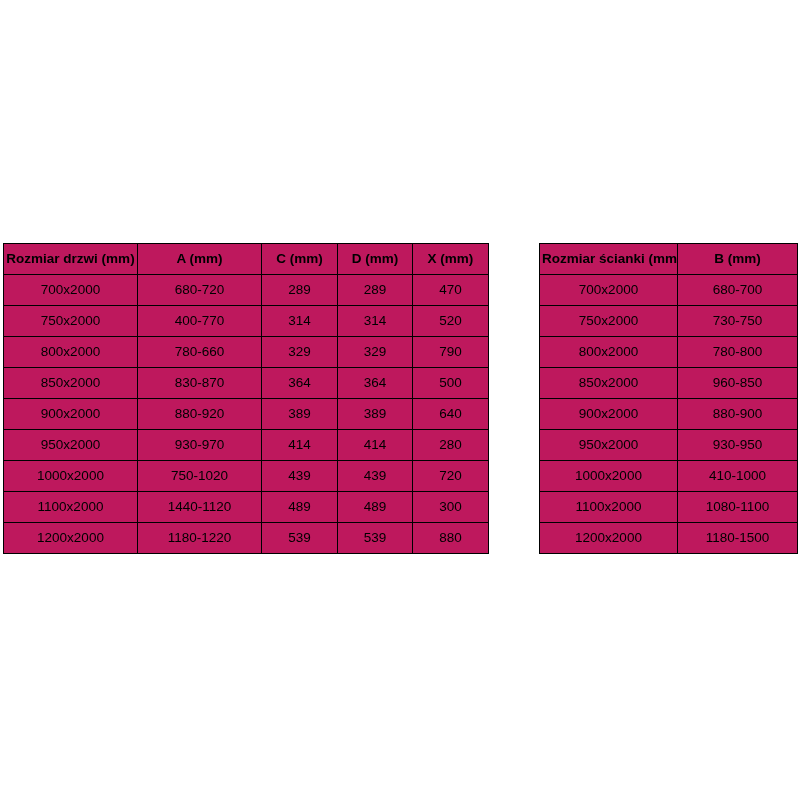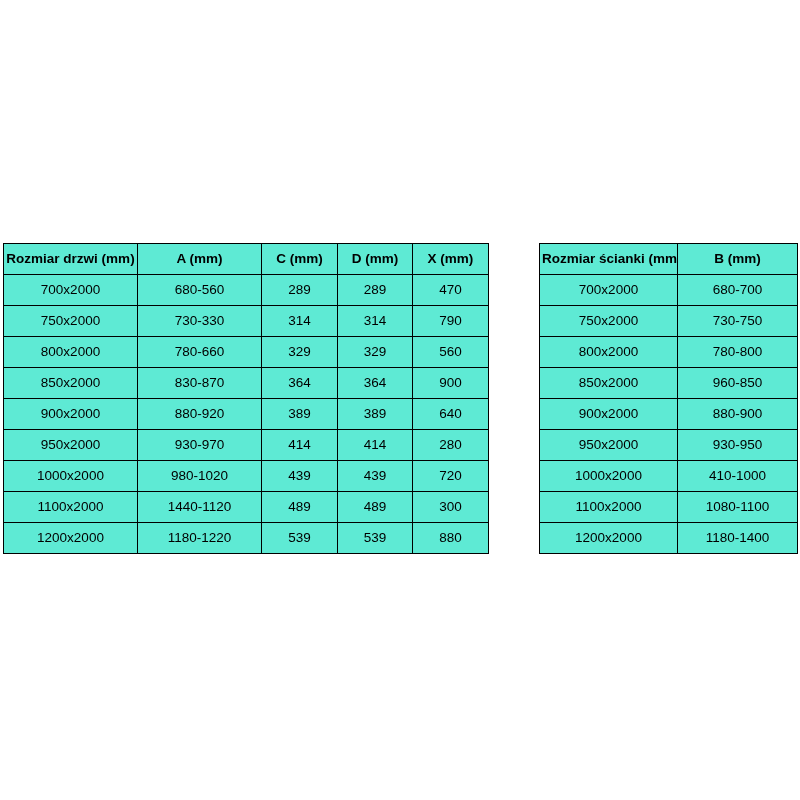--- a/index.html
+++ b/index.html
@@ -12,21 +12,21 @@
     width: 800px;
     height: 800px;
     background: #ffffff;
     overflow: hidden;
     font-family: "Liberation Sans", sans-serif;
   }
   table.spec-table {
     position: absolute;
     border-collapse: collapse;
     table-layout: fixed;
-    background: #5eead4;
+    background: #be185d;
   }
   #doors-table { left: 3px;   top: 243px; width: 485px; }
   #wall-table  { left: 539px; top: 243px; width: 258px; }
   table.spec-table th,
   table.spec-table td {
     border: 1px solid #000000;
     text-align: center;
     vertical-align: middle;
     padding: 0 2px;
     color: #000000;
@@ -62,63 +62,63 @@
           <th>Rozmiar drzwi (mm)</th>
           <th>A (mm)</th>
           <th>C (mm)</th>
           <th>D (mm)</th>
           <th>X (mm)</th>
         </tr>
       </thead>
     <tbody>
         <tr>
           <td>700x2000</td>
-          <td>680-560</td>
+          <td>680-720</td>
           <td>289</td>
           <td>289</td>
           <td>470</td>
         </tr>
         <tr>
           <td>750x2000</td>
-          <td>730-330</td>
+          <td>400-770</td>
           <td>314</td>
           <td>314</td>
-          <td>790</td>
+          <td>520</td>
         </tr>
         <tr>
           <td>800x2000</td>
           <td>780-660</td>
           <td>329</td>
           <td>329</td>
-          <td>560</td>
+          <td>790</td>
         </tr>
         <tr>
           <td>850x2000</td>
           <td>830-870</td>
           <td>364</td>
           <td>364</td>
-          <td>900</td>
+          <td>500</td>
         </tr>
         <tr>
           <td>900x2000</td>
           <td>880-920</td>
           <td>389</td>
           <td>389</td>
           <td>640</td>
         </tr>
         <tr>
           <td>950x2000</td>
           <td>930-970</td>
           <td>414</td>
           <td>414</td>
           <td>280</td>
         </tr>
         <tr>
           <td>1000x2000</td>
-          <td>980-1020</td>
+          <td>750-1020</td>
           <td>439</td>
           <td>439</td>
           <td>720</td>
         </tr>
         <tr>
           <td>1100x2000</td>
           <td>1440-1120</td>
           <td>489</td>
           <td>489</td>
           <td>300</td>
@@ -172,18 +172,18 @@
         <tr>
           <td>1000x2000</td>
           <td>410-1000</td>
         </tr>
         <tr>
           <td>1100x2000</td>
           <td>1080-1100</td>
         </tr>
         <tr>
           <td>1200x2000</td>
-          <td>1180-1400</td>
+          <td>1180-1500</td>
         </tr>
       </tbody>
   </table>
 
 </div>
 
 </body></html>

